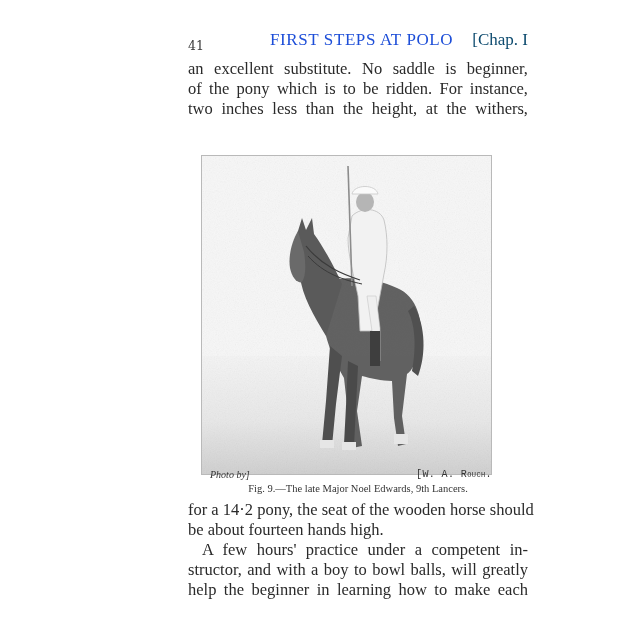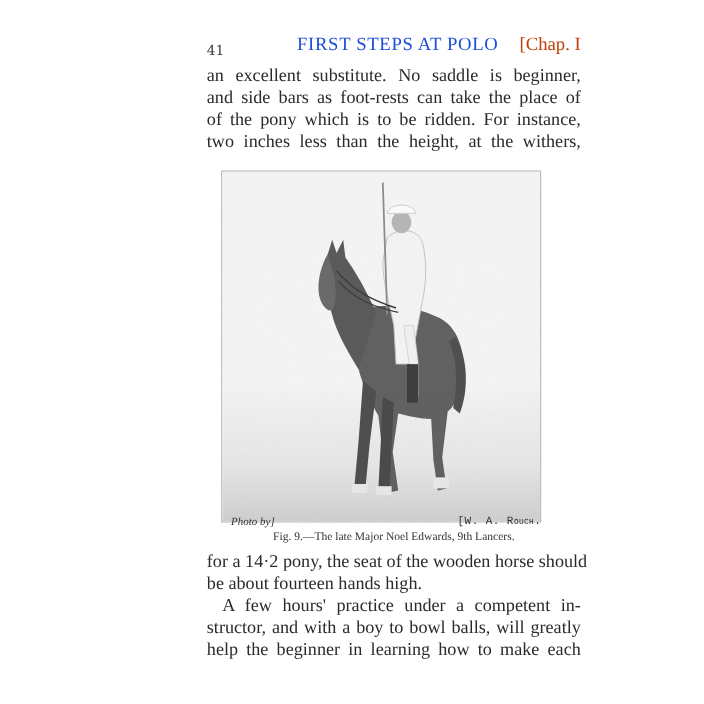--- a/index.html
+++ b/index.html
@@ -5,21 +5,21 @@
   html, body { margin:0; padding:0; background:#ffffff; }
   body { width:640px; height:640px; position:relative; overflow:hidden; }
   .page {
     position:absolute; left:0; top:0; width:640px; height:640px;
     font-family:"DejaVu Serif", "Liberation Serif", serif;
     color:#2a2a2a;
   }
   .running-head { position:absolute; top:30px; left:186px; width:342px; height:24px; }
   .page-number { position:absolute; left:2px; top:8px; font-size:12.5px; color:#3a3a3a; }
   .head-title { position:absolute; left:84px; top:0px; font-size:17px; letter-spacing:0.6px; color:#1d4ed8; font-family:"Liberation Serif", serif; }
-  .head-chapter { position:absolute; right:0px; top:0px; font-size:17px; color:#c2410c; font-family:"Liberation Serif", serif; }
+  .head-chapter { position:absolute; right:0px; top:0px; font-size:17px; color:#0c4a6e; font-family:"Liberation Serif", serif; }
 
   .text-block { position:absolute; left:188px; width:340px; }
   .line {
     display:block; height:20px; line-height:20px; font-size:16.5px;
     text-align:justify; text-align-last:justify; white-space:nowrap;
     font-family:"Liberation Serif", serif; color:#2a2a2a;
   }
   .line.last { text-align-last:left; }
   .line.indent { padding-left:14px; }
 
@@ -38,21 +38,20 @@
 <div class="page">
 
   <div class="running-head">
     <span class="page-number">41</span>
     <span class="head-title">FIRST STEPS AT POLO</span>
     <span class="head-chapter sc">[Chap. I</span>
   </div>
 
   <div class="text-block" style="top:59px;">
     <span class="line">an excellent substitute.  No saddle is beginner,</span>
-    <span class="line">and side bars as foot-rests can take the place of</span>
     <span class="line">of the pony which is to be ridden.  For instance,</span>
     <span class="line">two inches less than the height, at the withers,</span>
   </div>
 
   <div class="figure">
     <svg width="289" height="318" viewBox="0 0 289 318">
       <defs>
         <linearGradient id="ground" x1="0" y1="0" x2="0" y2="1">
           <stop offset="0" stop-color="#f4f4f4"></stop>
           <stop offset="0.55" stop-color="#e8e8e8"></stop>

